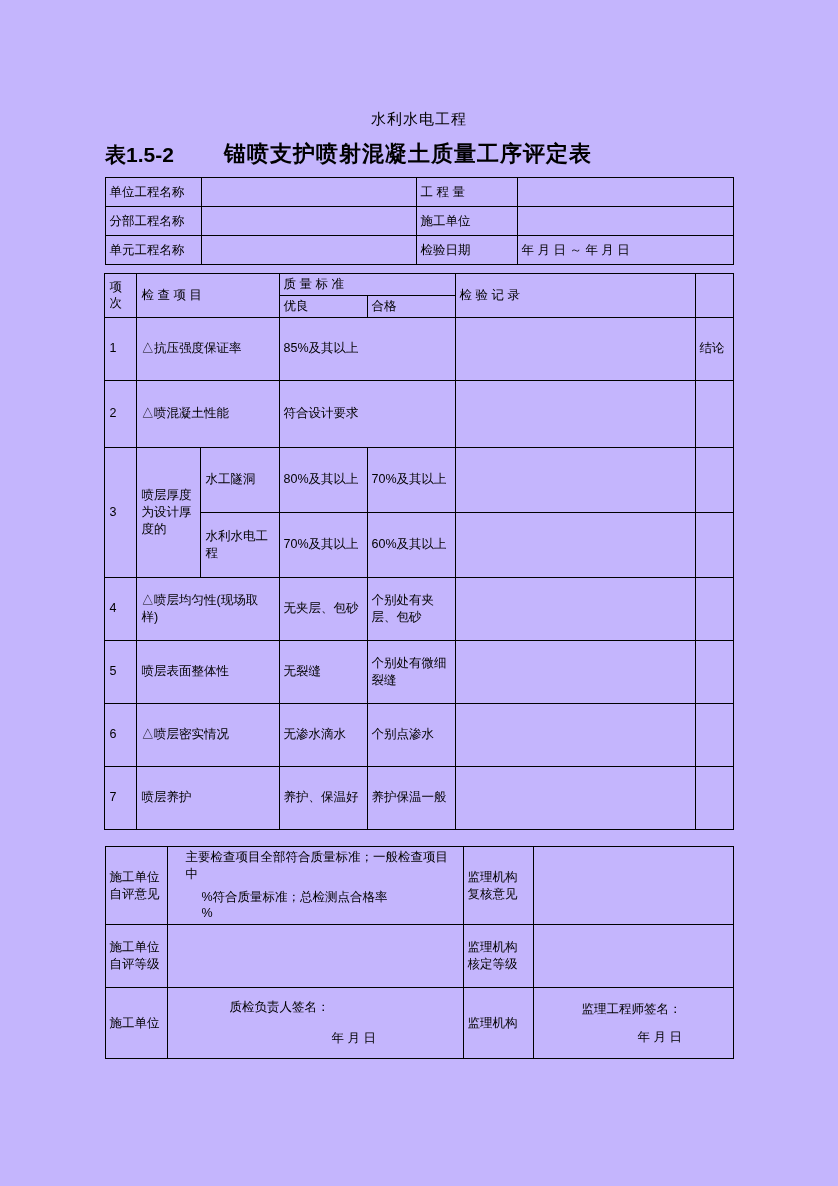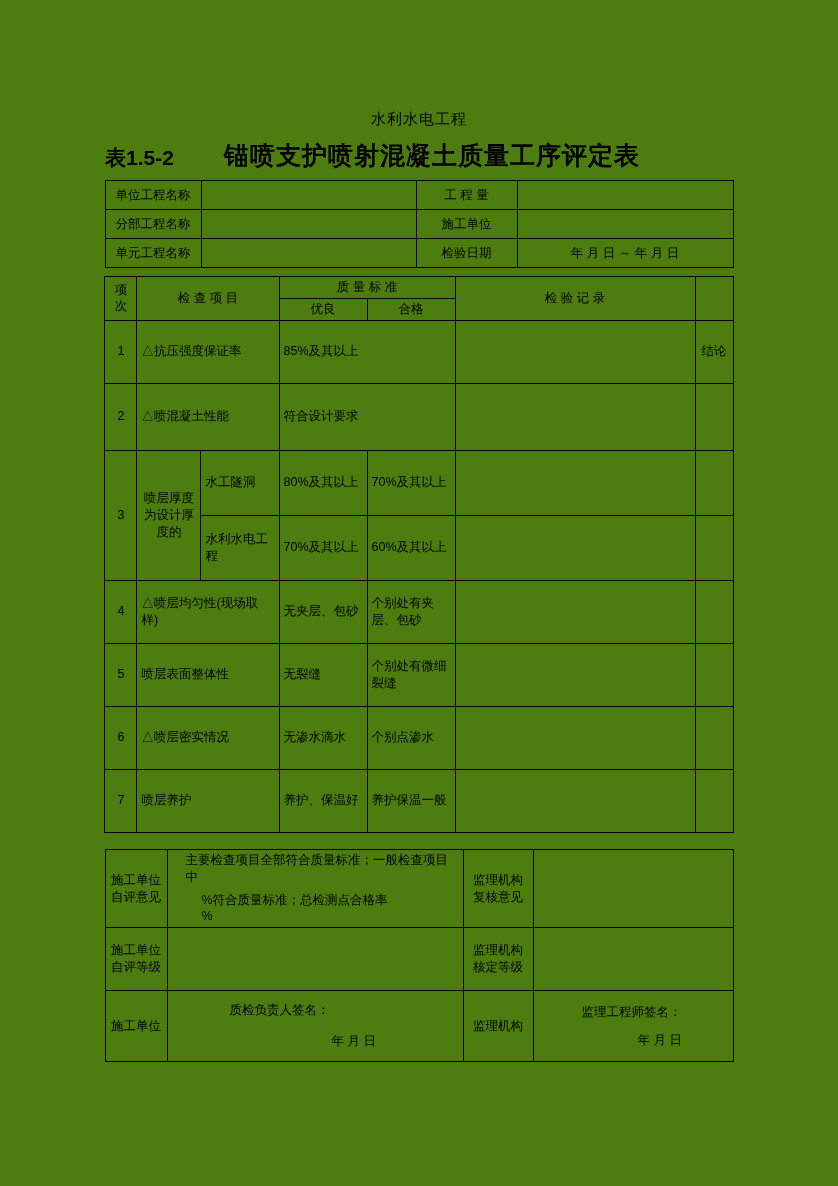--- a/index.html
+++ b/index.html
@@ -12,61 +12,61 @@
     height: 1186px;
     font-family: "Liberation Sans", sans-serif;
     color: #000;
     position: relative;
   }
   .page {
     position: absolute;
     left: 0; top: 0;
     width: 838px;
     height: 1186px;
-    background: #4d7c0f;
+    background: #c4b5fd;
   }
   .header-line {
     text-align: center;
     font-size: 15px;
     margin-top: 110px;
     letter-spacing: 1px;
   }
   .title-row {
     display: flex;
     align-items: flex-end;
     margin-top: 10px;
     padding-left: 105px;
     padding-right: 105px;
   }
   .title-no {
     font-size: 21px;
     font-weight: bold;
     white-space: nowrap;
   }
   .title-main {
-    font-size: 25px;
+    font-size: 22px;
     font-weight: bold;
     margin-left: 50px;
     white-space: nowrap;
     letter-spacing: 1px;
   }
   table.form {
     border-collapse: collapse;
     margin: 8px auto 0 auto;
     width: 628px;
     table-layout: fixed;
   }
   table.form td {
     border: 1px solid #000;
     font-size: 12.5px;
     padding: 2px 4px;
     vertical-align: middle;
     line-height: 1.35;
   }
-  .c { text-align: center; }
+  .c { text-align: left; }
   .l { text-align: left; }
   .nowrap { white-space: nowrap; }
   .vert-label {
     font-size: 12px;
     line-height: 1.25;
   }
   .sig-pad { padding-left: 14px; }
   .small-note { font-size: 12px; line-height: 1.5; }
 </style>
 </head>

